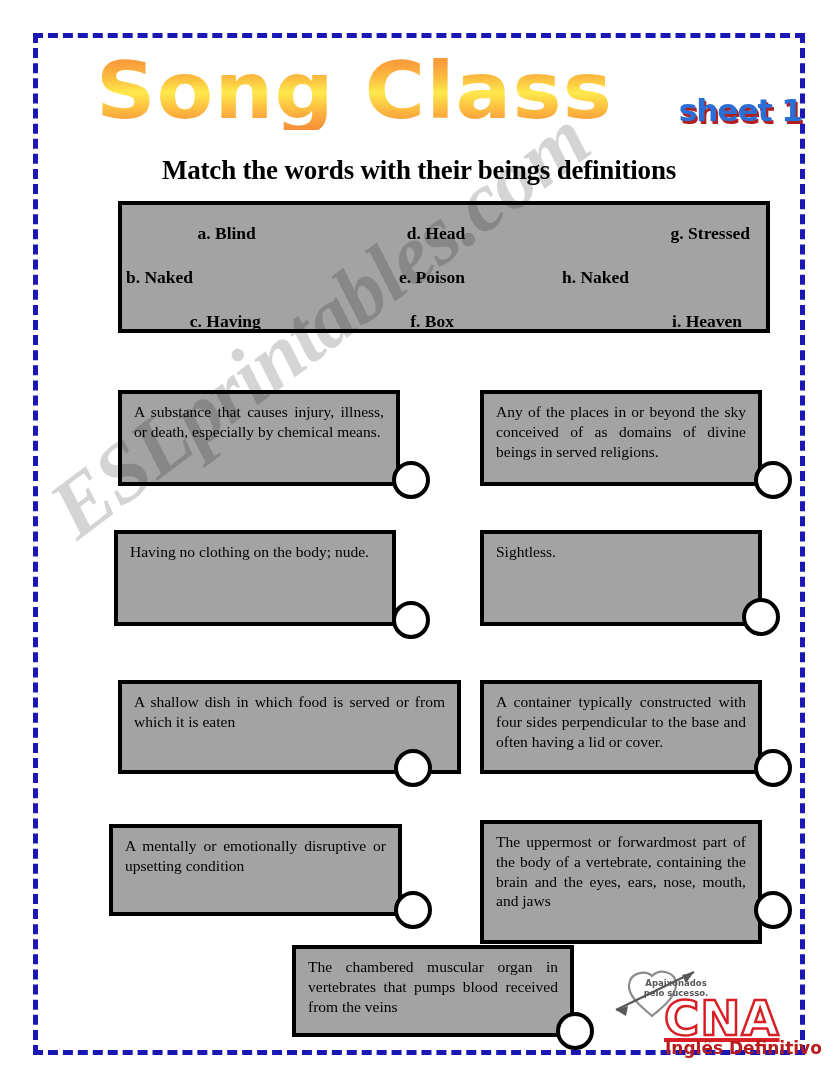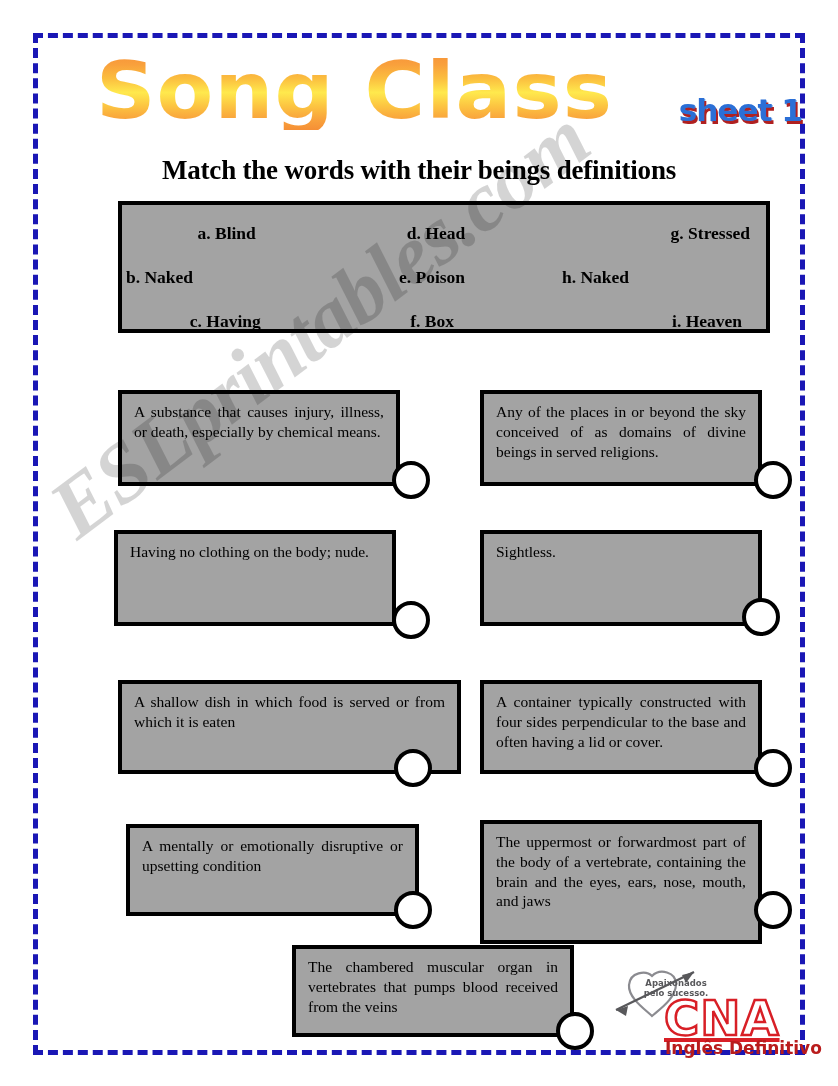--- a/index.html
+++ b/index.html
@@ -289,21 +289,21 @@
 <div class="def-box" style="left:118px; top:680px; width:343px; height:94px;">
   <p class="def-text">A shallow dish in which food is served or from which it is eaten</p>
 </div>
 <div class="def-circle" style="left:394px; top:749px;"></div>
 
 <div class="def-box" style="left:480px; top:680px; width:282px; height:94px;">
   <p class="def-text">A container typically constructed with four sides perpendicular to the base and often having a lid or cover.</p>
 </div>
 <div class="def-circle" style="left:754px; top:749px;"></div>
 
-<div class="def-box" style="left:126px; top:824px; width:293px; height:92px;">
+<div class="def-box" style="left:109px; top:824px; width:293px; height:92px;">
   <p class="def-text">A mentally or emotionally disruptive or upsetting condition</p>
 </div>
 <div class="def-circle" style="left:394px; top:891px;"></div>
 
 <div class="def-box" style="left:480px; top:820px; width:282px; height:124px;">
   <p class="def-text">The uppermost or forwardmost part of the body of a vertebrate, containing the brain and the eyes, ears, nose, mouth, and jaws</p>
 </div>
 <div class="def-circle" style="left:754px; top:891px;"></div>
 
 <div class="def-box" style="left:292px; top:945px; width:282px; height:92px;">

